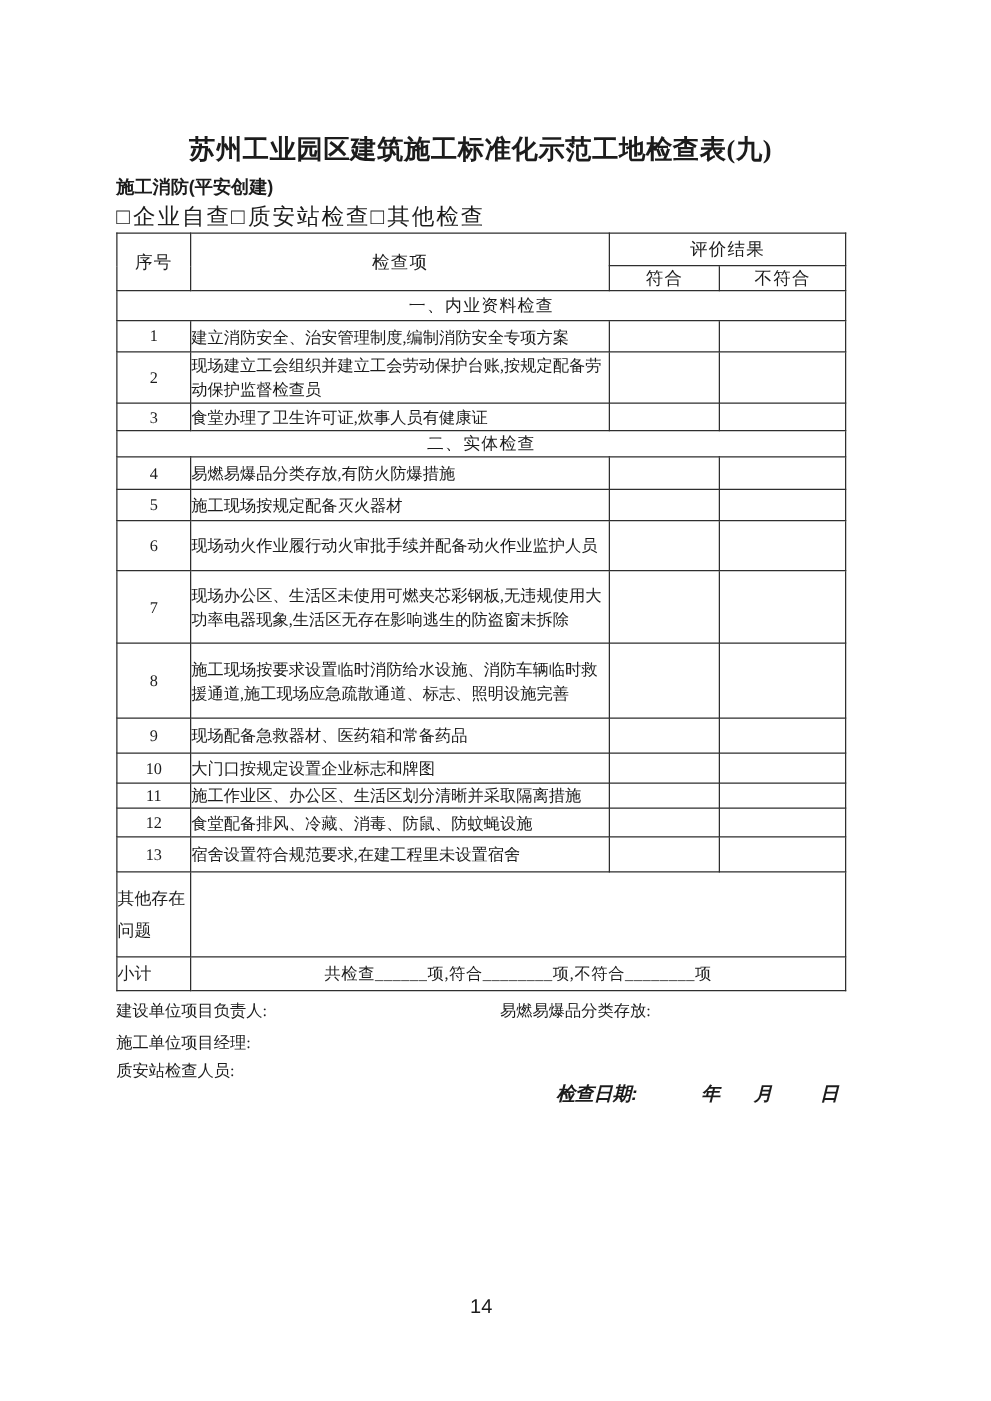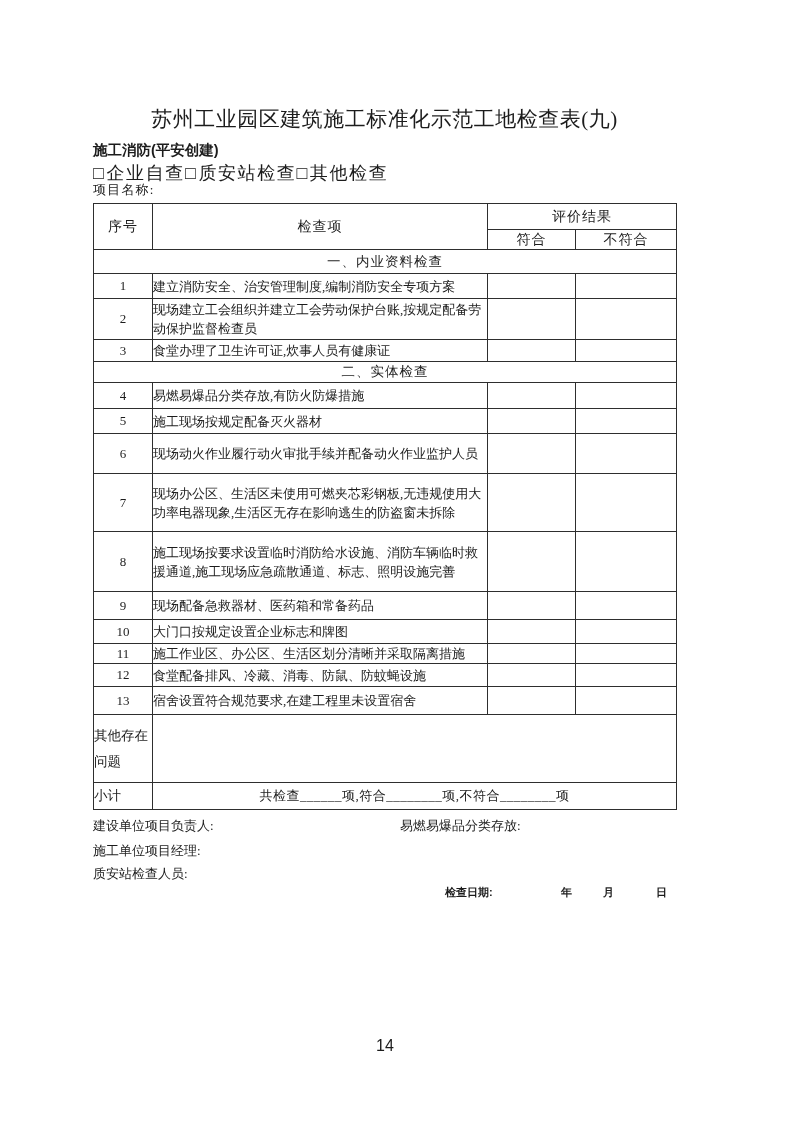--- a/index.html
+++ b/index.html
@@ -12,21 +12,21 @@
     color: #1c1c1c;
     overflow: hidden;
   }
   .content {
     position: absolute; left: 93px; top: 0;
     width: 583px;
   }
   .doc-title {
     margin: 103px 0 0 0;
     text-align: center;
-    font-size: 21px; font-weight: normal;
+    font-size: 21px; font-weight: bold;
     line-height: 32px;
     letter-spacing: 0.5px;
     white-space: nowrap;
   }
   .doc-subtitle {
     margin-top: 7px;
     text-align: left;
     font-family: "Liberation Sans", "DejaVu Sans", sans-serif;
     font-size: 14.5px; font-weight: bold;
     line-height: 16px;
@@ -83,21 +83,21 @@
   .sign-row-1 { margin-top: 9px; }
   .sign-row-2 { margin-top: 11px; }
   .sign-row-3 { margin-top: 9px; }
   .supervisor-label { position: absolute; left: 307px; top: 0; }
   .date-row {
     position: relative;
     margin-top: 4px;
     height: 15px;
     font-family: "Liberation Sans", "DejaVu Sans", sans-serif;
     font-weight: bold;
-    font-size: 11px; line-height: 15px;
+    font-size: 15px; line-height: 15px; font-style: italic;
   }
   .date-row .lbl { position: absolute; top: 0; }
   .date-label  { left: 352px; }
   .year-label  { left: 468px; }
   .month-label { left: 510px; }
   .day-label   { left: 563px; }
   .page-number {
     position: absolute;
     left: 0; top: 1037px; width: 770px;
     text-align: center;
@@ -110,21 +110,20 @@
 
 <div class="content">
 
   <h1 class="doc-title">苏州工业园区建筑施工标准化示范工地检查表(九)</h1>
   <div class="doc-subtitle">施工消防(平安创建)</div>
 
   <div class="check-line">
     <span><span class="box">□</span><span>企业自查</span></span><span><span class="box">□</span><span>质安站检查</span></span><span><span class="box">□</span><span>其他检查</span></span>
   </div>
 
-  <div class="project-line">项目名称:</div>
 
   <table class="inspection">
     <colgroup>
       <col style="width:59px">
         <col style="width:335px">
         <col style="width:88px">
         <col style="width:101px">
     </colgroup>
     <tbody>
       <tr style="height:26px">

